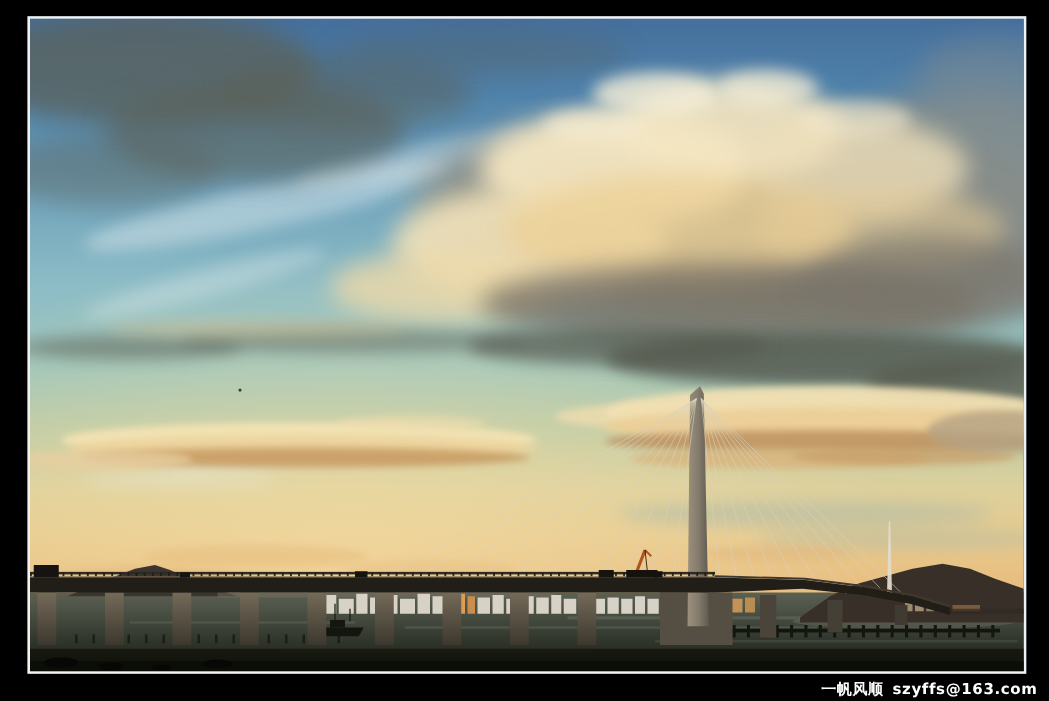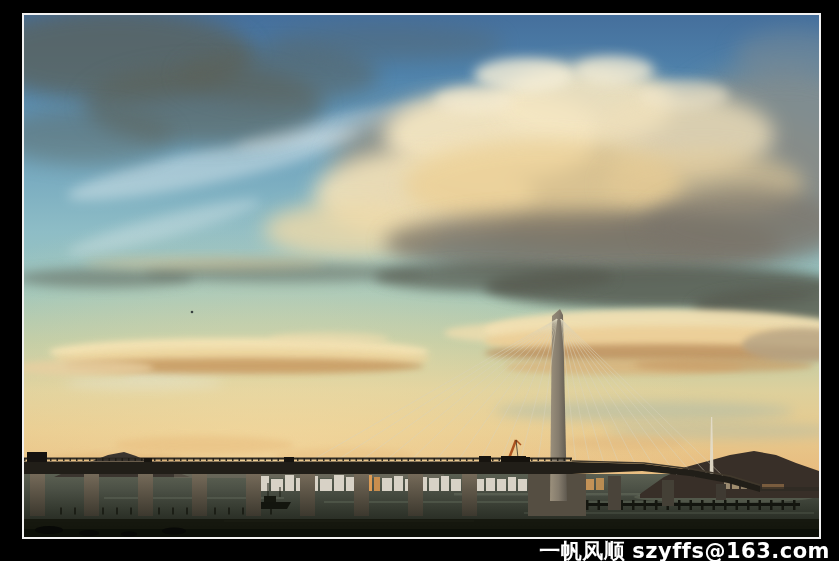--- a/index.html
+++ b/index.html
@@ -2,21 +2,21 @@
 <html><head>
 <meta charset="utf-8">
 <style>
   html,body{margin:0;padding:0;background:#000;}
   #canvas{position:relative;width:839px;height:561px;background:#000;overflow:hidden;
           font-family:"DejaVu Sans",sans-serif;}
   #photo-frame{position:absolute;left:22px;top:13px;width:795px;height:522px;
                border:2px solid #f2f2f2;background:#44688c;}
   #photo-frame svg{display:block;}
   #watermark{position:absolute;top:541px;right:9px;height:20px;line-height:20px;
-             color:#ffffff;font-size:21px;font-weight:bold;letter-spacing:0.5px;
+             color:#ffffff;font-size:12px;font-weight:bold;letter-spacing:0.5px;
              white-space:nowrap;}
   #watermark .sep{display:inline-block;width:7px;}
 </style>
 </head>
 <body>
 
 <div id="canvas">
   <div id="photo-frame">
     <svg width="795" height="522" viewBox="0 0 795 522">
       <defs>

